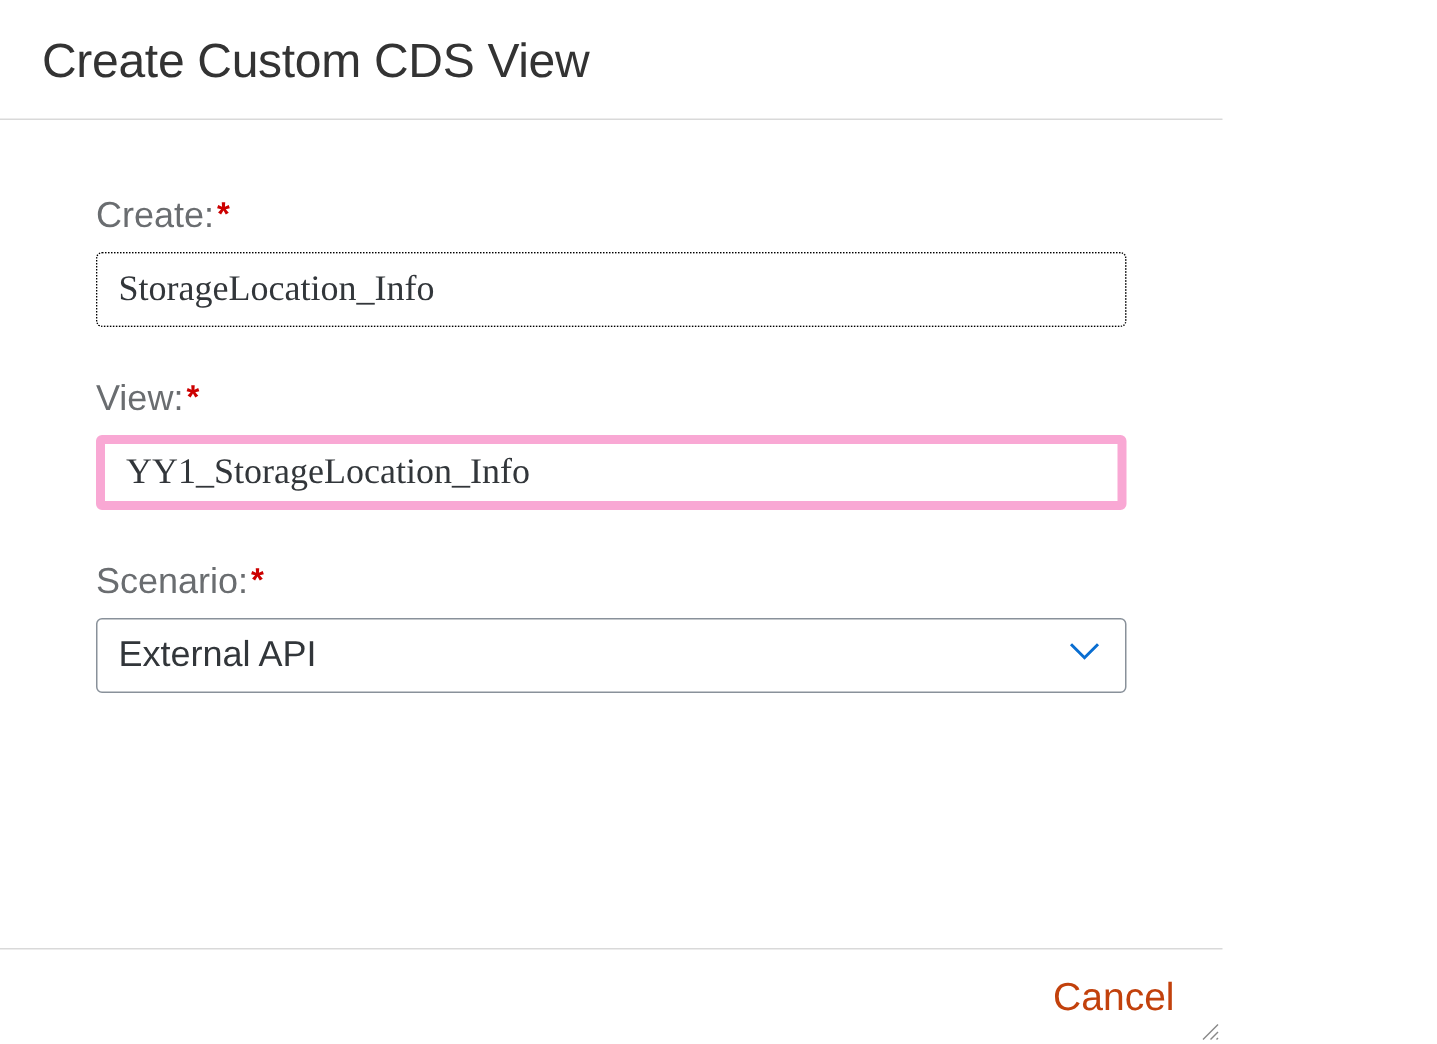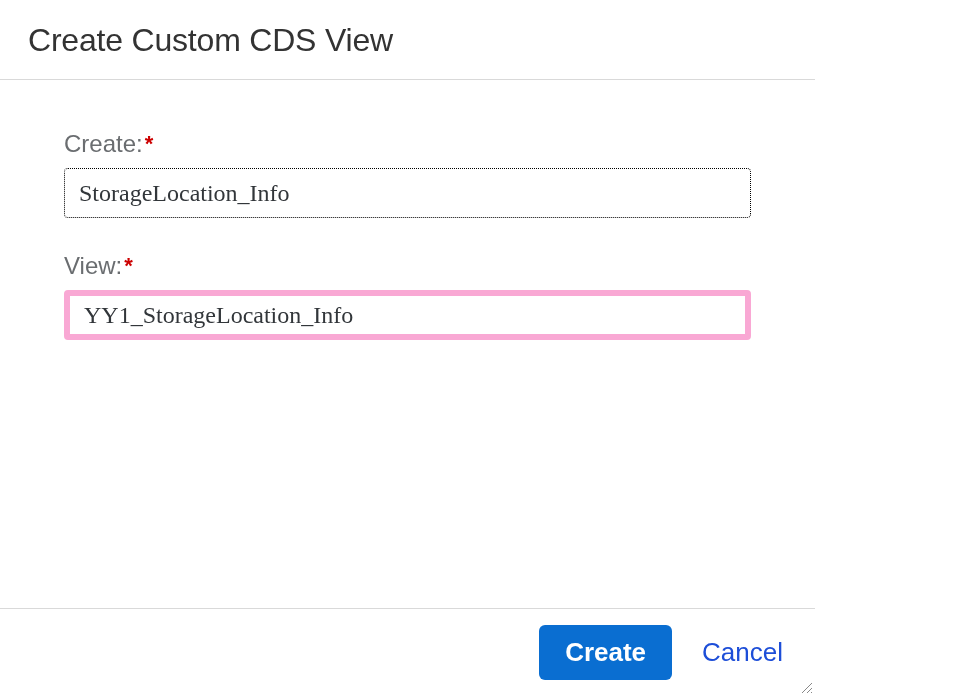--- a/index.html
+++ b/index.html
@@ -107,21 +107,21 @@
     border: none;
     border-radius: 6px;
     font-size: 26px;
     font-weight: 700;
     padding: 12px 26px;
     cursor: pointer;
     font-family: inherit;
   }
   .btn-transparent {
     background: transparent;
-    color: #1d4ed8;
+    color: #c2410c;
     border: none;
     font-size: 26px;
     font-weight: 400;
     cursor: pointer;
     font-family: inherit;
   }
   .resize-handle {
     position: absolute;
     right: 2px;
     bottom: 2px;
@@ -152,26 +152,36 @@
     <div class="form-group">
       <label class="form-label">
         <span>View:</span><span class="required">*</span>
       </label>
       <div class="input-wrap">
         <input type="text" class="text-input focused-blue" value="YY1_StorageLocation_Info" style="">
       </div>
     </div>
 
     <div class="form-group">
+      <label class="form-label">
+        <span>Scenario:</span><span class="required">*</span>
+      </label>
+      <div class="select-wrap">
+        <span class="select-value">External API</span>
+        <span class="chevron">
+          <svg width="22" height="14" viewBox="0 0 22 14">
+            <polyline points="2,2 11,11 20,2" fill="none" stroke="#0a6ed1" stroke-width="2"></polyline>
+          </svg>
+        </span>
+      </div>
     </div>
 
   </div>
 
   <div class="footer">
-    <button class="btn-primary">Create</button>
     <button class="btn-transparent">Cancel</button>
   </div>
 
   <span class="resize-handle">
     <svg width="14" height="14" viewBox="0 0 14 14">
       <line x1="3" y1="13" x2="13" y2="3" stroke="#888" stroke-width="1"></line>
       <line x1="8" y1="13" x2="13" y2="8" stroke="#888" stroke-width="1"></line>
       <line x1="12" y1="13" x2="13" y2="12" stroke="#888" stroke-width="1"></line>
     </svg>
   </span>

